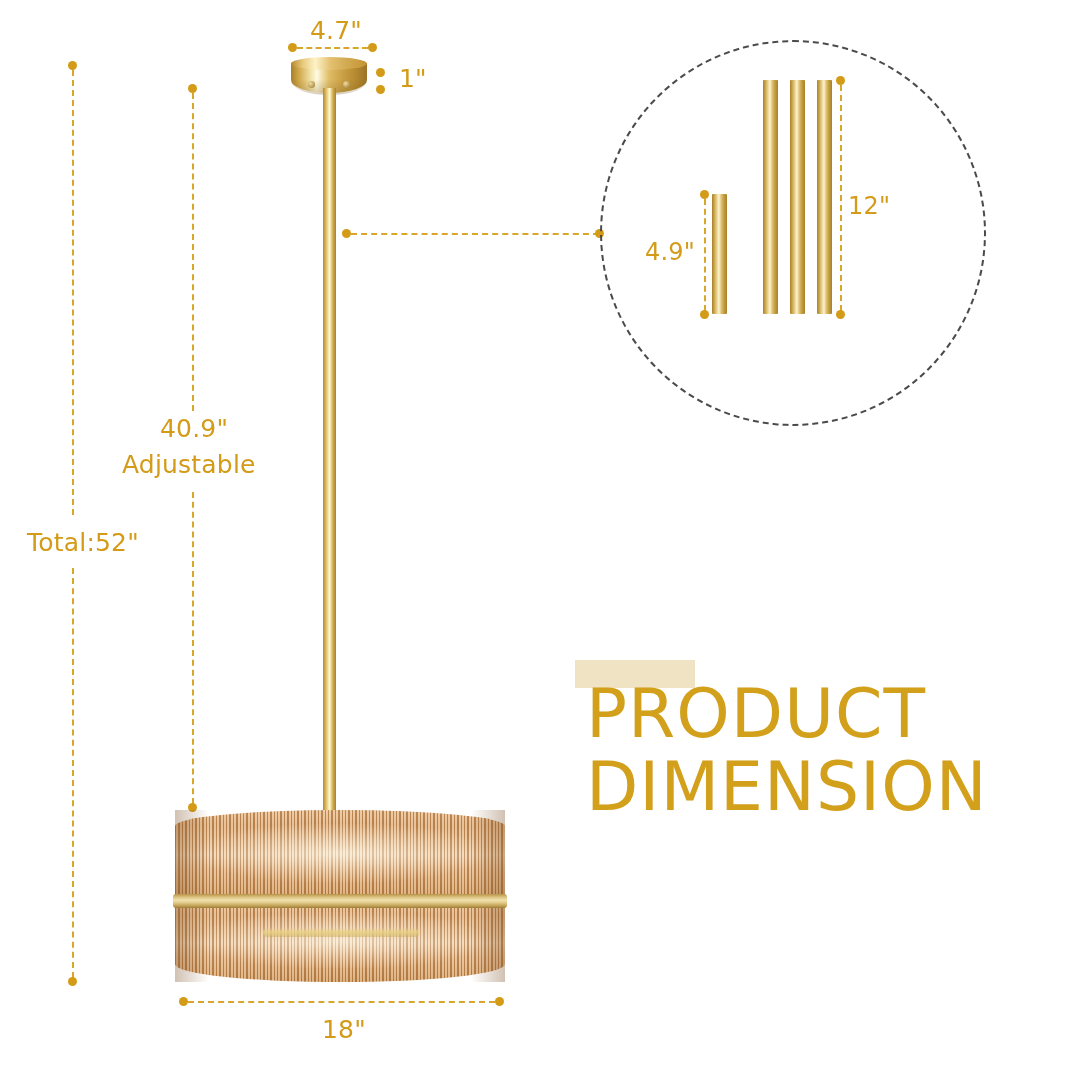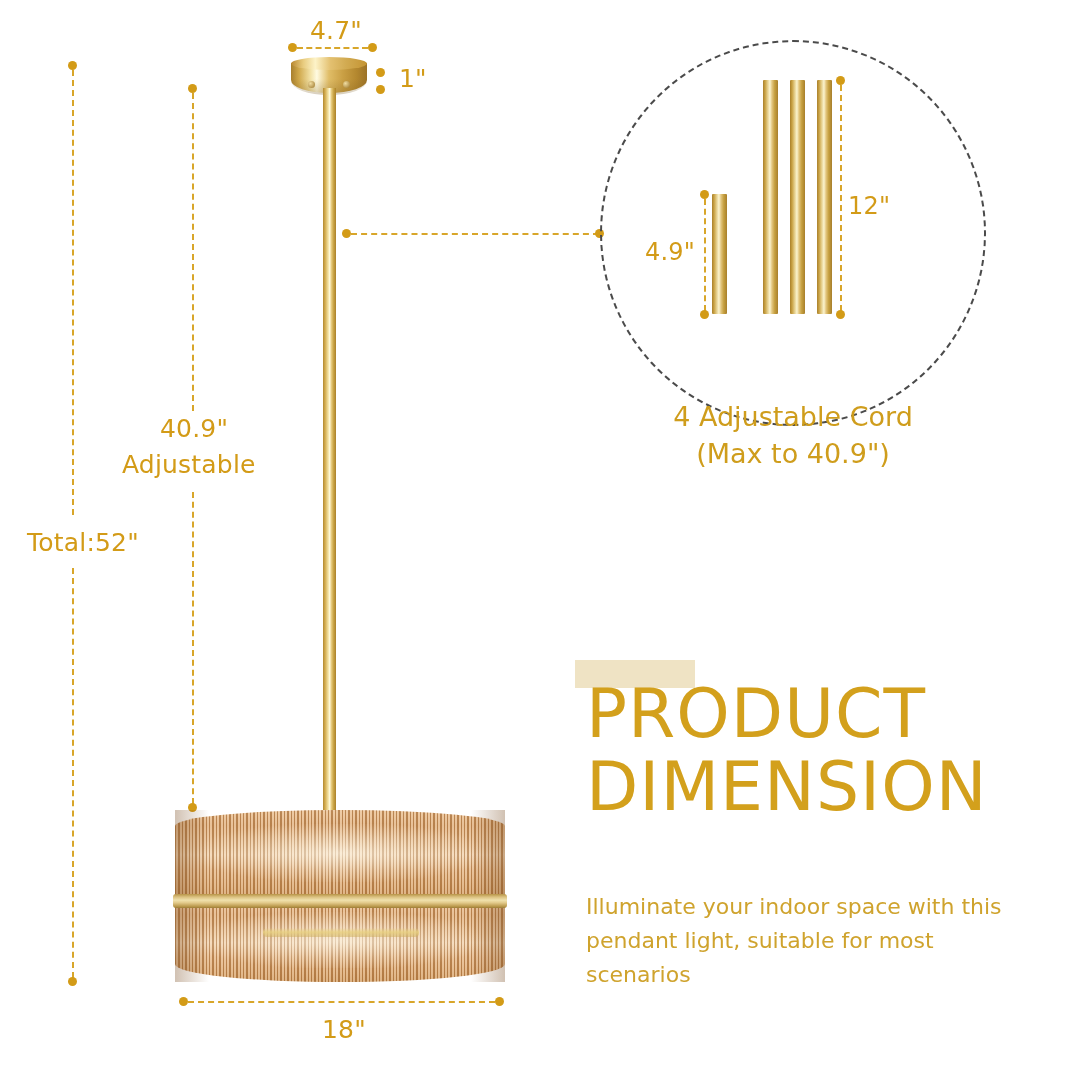--- a/index.html
+++ b/index.html
@@ -224,22 +224,20 @@
   <div class="dim-label sm abs" style="left:645px; top:238px;">4.9"</div>
 
   <div class="cord-rod" style="left:763px; top:80px; width:15px; height:234px;"></div>
   <div class="cord-rod" style="left:790px; top:80px; width:15px; height:234px;"></div>
   <div class="cord-rod" style="left:817px; top:80px; width:15px; height:234px;"></div>
   <div class="dot abs" style="left:836px; top:76px;"></div>
   <div class="v-dash" style="left:840px; top:85px; height:226px;"></div>
   <div class="dot abs" style="left:836px; top:310px;"></div>
   <div class="dim-label sm abs" style="left:848px; top:192px;">12"</div>
 
-  <div class="cord-caption" style="left:583px; top:398px;">4 Adjustable Cord
-(Max to 40.9")</div>
 
   <div class="shade-outer" style="left:175px; top:810px; width:330px; height:172px;">
 
     <div class="shade-half shade-top-half" style="top:0; height:86px;"></div>
     <div class="shade-hglow" style="top:14px; height:58px;"></div>
 
     <div class="shade-half shade-bot-half" style="top:90px; height:82px;"></div>
     <div class="shade-hglow" style="top:102px; height:56px;"></div>
 
     <div class="inner-bar" style="left:88px; top:118px; width:156px; height:9px;"></div>
@@ -251,15 +249,14 @@
   </div>
 
   <div class="dot abs" style="left:179px; top:997px;"></div>
   <div class="h-dash" style="left:188px; top:1001px; width:307px;"></div>
   <div class="dot abs" style="left:495px; top:997px;"></div>
   <div class="dim-label abs" style="left:322px; top:1015px;">18"</div>
 
   <div class="hl-box" style="left:575px; top:660px; width:120px; height:28px;"></div>
   <div class="big-title" style="left:586px; top:750px;">DIMENSION</div>
   <div class="big-title" style="left:586px; top:677px;">PRODUCT</div>
-  <div class="body-copy" style="left:586px; top:890px;">Illuminate your indoor space with this pendant light, suitable for most scenarios</div>
 
 </div>
 
 </body></html>

